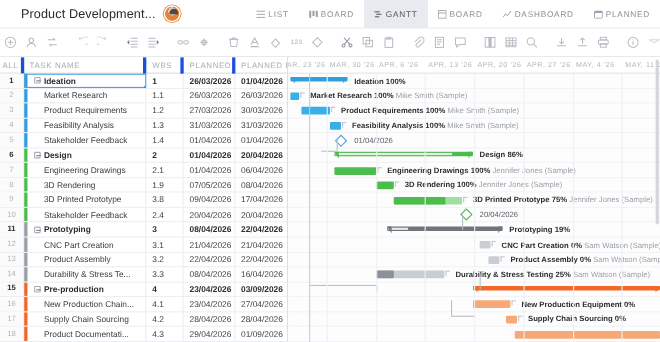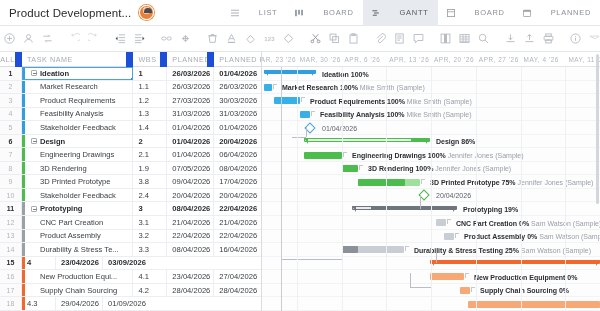--- a/index.html
+++ b/index.html
@@ -11,35 +11,35 @@
     -webkit-font-smoothing: antialiased;
   }
   #app { position: relative; width: 600px; height: 311px; }
 
   
   .topbar {
     position: absolute; top: 0; left: 0; width: 600px; height: 26px;
     background: #ffffff; border-bottom: 1px solid #e3e6ea;
     display: flex; align-items: center;
   }
-  .title-wrap { display: flex; align-items: center; padding-left: 9px; gap: 8px; }
+  .title-wrap { display: flex; align-items: center; padding-left: 19px; gap: 8px; }
   .doc-title { font-size: 11.5px; color: #2b2b2b; letter-spacing: .1px; }
   .avatar {
     width: 15px; height: 15px; border-radius: 50%;
     background: radial-gradient(circle at 50% 34%, #f0c8a8 0 34%, #e8803a 35% 100%);
     border: 1.2px solid #ffffff; box-shadow: 0 0 0 1px #e2933f;
     position: relative; overflow: hidden;
   }
   .avatar::after {
     content:""; position:absolute; left:3.2px; top:2px; width:8px; height:5px;
     border-radius: 4px 4px 0 0; background:#4a4a52;
   }
   .viewtabs { display: flex; align-items: center; margin-left: auto; height: 26px; }
   .vtab {
-    display: flex; align-items: center; gap: 20px; height: 26px;
+    display: flex; align-items: center; gap: 3px; height: 26px;
     padding: 0 9px; font-size: 7.5px; letter-spacing: .7px;
     color: #8a8f98; cursor: pointer; white-space: nowrap;
   }
   .vtab.active { background: #e7eaef; color: #4c5man; color: #555b63; font-weight: normal; }
   .vtab svg { display: block; }
 
   
   .toolbar {
     position: absolute; top: 26px; left: 0; width: 600px; height: 26px;
     background: #ffffff; border-bottom: 1px solid #e3e6ea;
@@ -59,21 +59,21 @@
     position: absolute; top: 52px; left: 0; width: 262px; height: 259px;
     background: #fff; overflow: hidden; border-right: 1px solid #d9dde2;
   }
   .ghead {
     display: flex; height: 15px; border-bottom: 1px solid #d9dde2;
     background: #fff; align-items: center;
   }
   .ghead .hc {
     font-size: 7.2px; color: #a7acb4; letter-spacing: .55px;
     padding-left: 5px; height: 15px; line-height: 15px;
-    border-right: 7px solid #1d4ed8; overflow: hidden; white-space: nowrap;
+    border-right: 3px solid #1d4ed8; overflow: hidden; white-space: nowrap;
   }
   .c-all  { width: 22px; text-align: center; padding-left: 0 !important; }
   .c-name { width: 112px; }
   .c-wbs  { width: 34px; }
   .c-ps   { width: 47px; }
   .c-pf   { width: 47px; border-right: none !important; }
 
   .grow { display: flex; height: 13.55px; border-bottom: 1px solid #eceef1; position: relative; }
   .grow .cell {
     height: 100%; display: flex; align-items: center;
@@ -204,20 +204,28 @@
           <svg width="8" height="8" viewBox="0 0 10 10">
               <rect x="0.5" y="0.5" width="9" height="9" fill="none" stroke="#9aa0a8" stroke-width="1.1"></rect>
               <rect x="0.5" y="3" width="9" height="1" fill="#9aa0a8"></rect>
             </svg>
         </span>
         <span>BOARD</span>
       </div>
       <div class="vtab">
         <span>
           <svg width="8" height="8" viewBox="0 0 10 10">
+              <polyline points="0.5,8.5 3,4.5 5.5,6.5 9.5,1" fill="none" stroke="#9aa0a8" stroke-width="1.1"></polyline>
+            </svg>
+        </span>
+        <span>DASHBOARD</span>
+      </div>
+      <div class="vtab">
+        <span>
+          <svg width="8" height="8" viewBox="0 0 10 10">
               <rect x="0.5" y="1.5" width="9" height="8" rx="1" fill="none" stroke="#9aa0a8" stroke-width="1.1"></rect>
               <rect x="0.5" y="1.5" width="9" height="2" fill="#9aa0a8"></rect>
             </svg>
         </span>
         <span>PLANNED</span>
       </div>
     </div>
   </div>
 
   <div class="toolbar">
@@ -594,47 +602,56 @@
           <div class="cell c-name">
             <span class="nm-indent">Durability &amp; Stress Te...</span>
           </div>
           <div class="cell c-wbs">3.3</div>
           <div class="cell c-ps">08/04/2026</div>
           <div class="cell c-pf">16/04/2026</div>
         </div>
         <div class="grow parent">
           <div class="stripe" style="background: rgb(242, 104, 42);"></div>
           <div class="cell c-all">15</div>
+          <div class="cell c-name">
+            <span class="nm-parent">
+              <span class="toggle"></span>
+              <span>Pre-production</span>
+            </span>
+          </div>
           <div class="cell c-wbs">4</div>
           <div class="cell c-ps">23/04/2026</div>
           <div class="cell c-pf">03/09/2026</div>
         </div>
         <div class="grow">
           <div class="stripe" style="background: rgb(242, 104, 42);"></div>
           <div class="cell c-all">16</div>
           <div class="cell c-name">
-            <span class="nm-indent">New Production Equi...</span>
+            <span class="nm-indent">New Production Chain...</span>
           </div>
           <div class="cell c-wbs">4.1</div>
           <div class="cell c-ps">23/04/2026</div>
           <div class="cell c-pf">27/04/2026</div>
         </div>
         <div class="grow">
           <div class="stripe" style="background: rgb(242, 104, 42);"></div>
           <div class="cell c-all">17</div>
           <div class="cell c-name">
             <span class="nm-indent">Supply Chain Sourcing</span>
           </div>
           <div class="cell c-wbs">4.2</div>
           <div class="cell c-ps">28/04/2026</div>
           <div class="cell c-pf">28/04/2026</div>
         </div>
         <div class="grow">
           <div class="stripe" style="background: rgb(242, 104, 42);"></div>
           <div class="cell c-all">18</div>
+          <div class="cell c-name">
+            <span class="nm-indent">Product Documentati...</span>
+          </div>
           <div class="cell c-wbs">4.3</div>
           <div class="cell c-ps">29/04/2026</div>
           <div class="cell c-pf">01/09/2026</div>
         </div>
       </div>
   </div>
 
   <div class="gantt">
     <div class="thead" id="timeline-header">
         <div class="tcol-label" style="left: -7px;">MAR, 23 '26</div>

